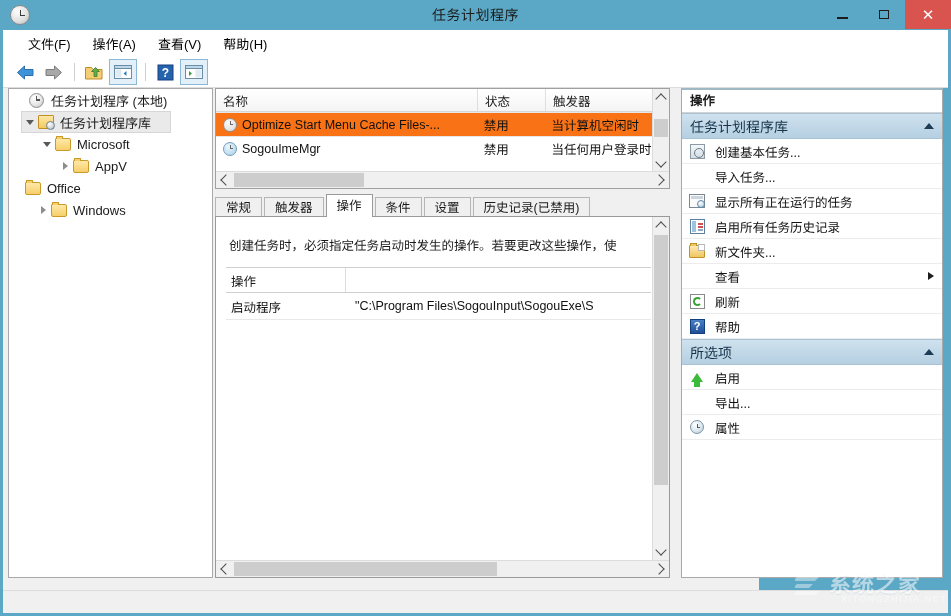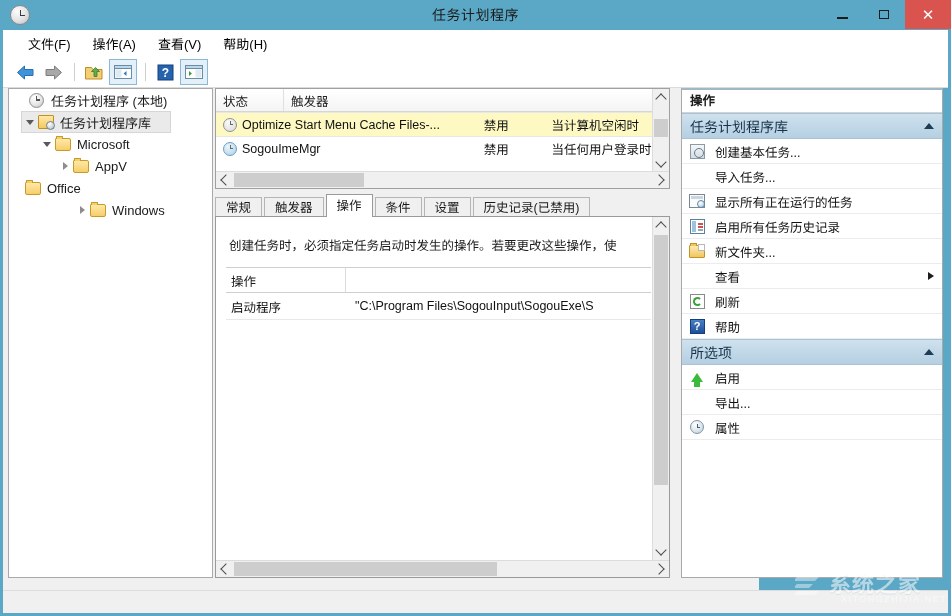--- a/index.html
+++ b/index.html
@@ -292,21 +292,21 @@
   .tl-row {
     display: flex;
     height: 23px;
     font-size: 12.5px;
     color: #111;
     align-items: center;
     white-space: nowrap;
     cursor: default;
   }
   .tl-row.selected {
-    background: #fef9c3;
+    background: #f97316;
     border-top: 1px solid #e7e7e7;
     border-bottom: 1px solid #e7e7e7;
   }
   .tl-td {
     display: flex;
     align-items: center;
     padding-left: 7px;
     box-sizing: border-box;
     overflow: hidden;
   }
@@ -821,35 +821,36 @@
           </span>
         <span>AppV</span>
       </div>
       <div class="tree-node" style="">
         <span class="twisty"></span>
         <span class="ico">
             <span class="folder-ico"></span>
           </span>
         <span>Office</span>
       </div>
-      <div class="tree-node" style="padding-left:65px;">
+      <div class="tree-node" style="padding-left:26px;">
         <span class="twisty">
             <span class="tw-closed"></span>
           </span>
         <span class="ico">
             <span class="folder-ico"></span>
           </span>
         <span>Windows</span>
       </div>
     </div>
 
     <div class="center-col">
 
       <div class="task-list">
         <div class="tl-header">
+          <div class="tl-th c-name">名称</div>
           <div class="tl-th c-state">状态</div>
           <div class="tl-th c-trig">触发器</div>
         </div>
         <div class="tl-row selected">
           <div class="tl-td c-name">
             <span class="task-ico dim"></span>
             <span>Optimize Start Menu Cache Files-...</span>
           </div>
           <div class="tl-td c-state">禁用</div>
           <div class="tl-td c-trig">当计算机空闲时</div>

